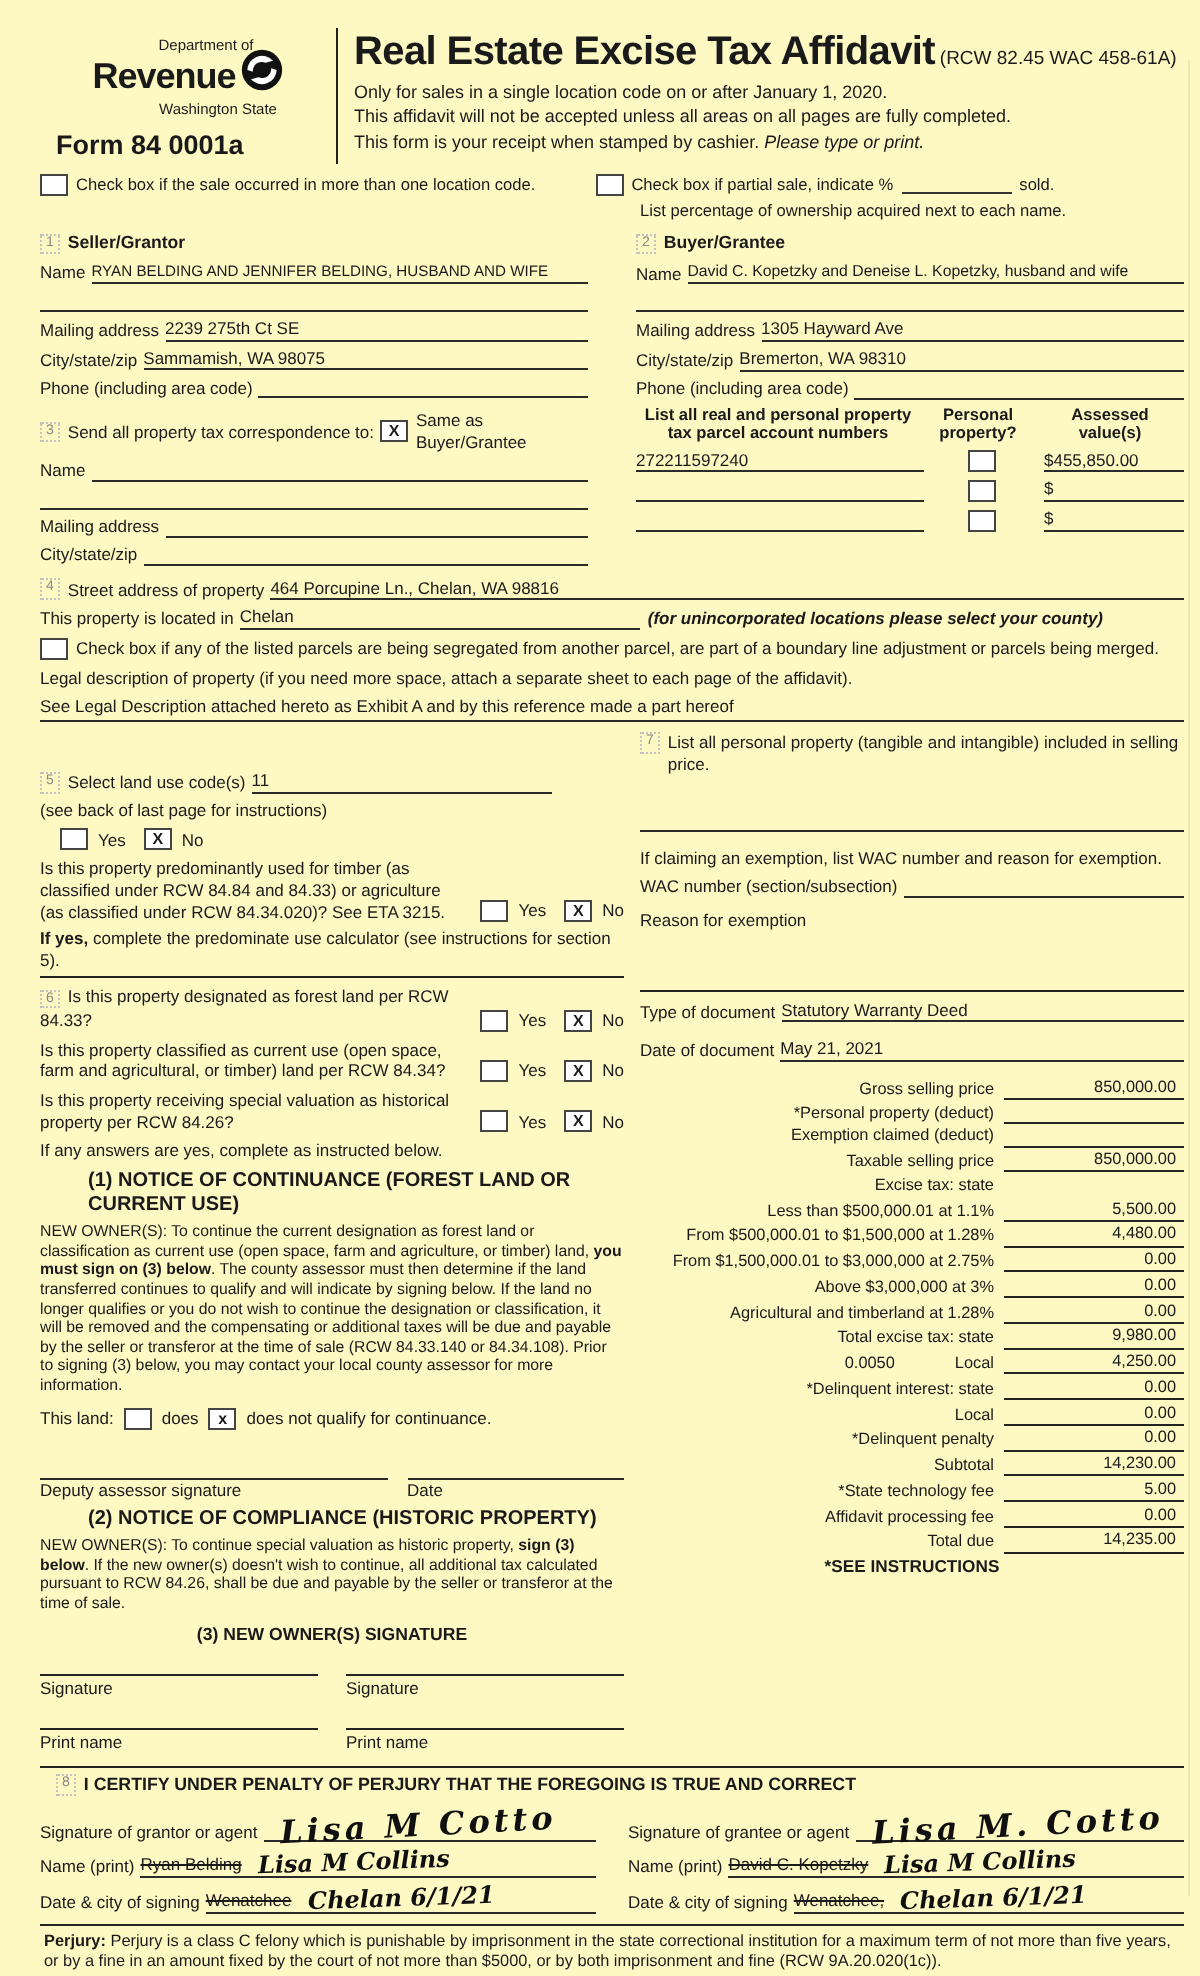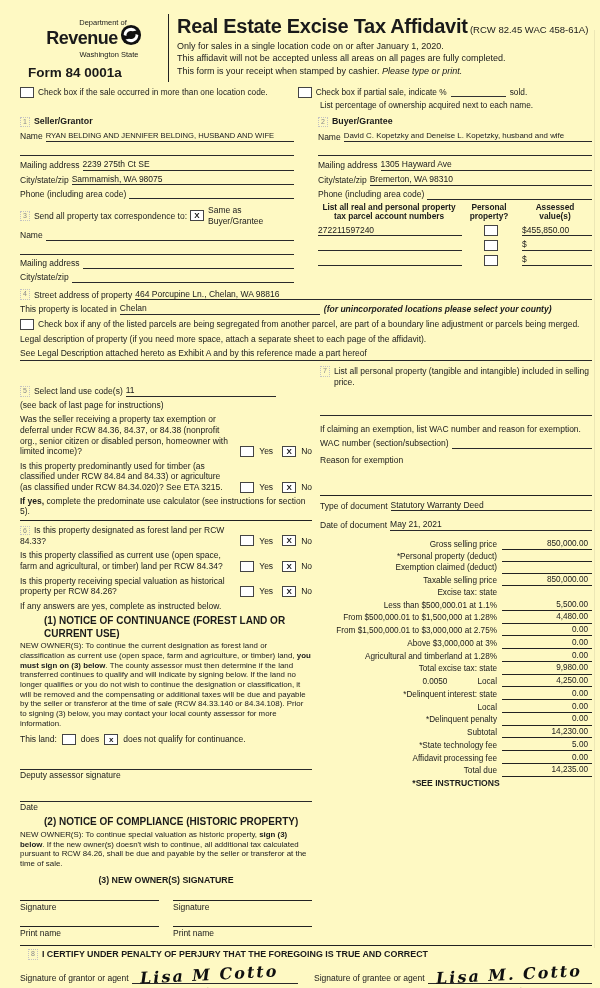--- a/index.html
+++ b/index.html
@@ -56,21 +56,21 @@
   
   .mid{display:flex;gap:8px;margin-top:5px;}
   .mcol-l{width:292px;flex:none;}
   .mcol-r{flex:1;min-width:0;}
   .q{display:flex;align-items:flex-end;margin-top:4px;}
   .qtext{flex:1;padding-right:2px;}
   .divider-b{border-bottom:1px solid #222;padding-bottom:3px;margin-bottom:4px;}
   .small-p{font-size:7.9px;line-height:1.22;margin-top:1px;}
   .notice-title{font-size:10px;font-weight:bold;margin-top:4px;margin-left:24px;}
   .landq{display:flex;align-items:flex-start;gap:5px;margin-top:6px;}
-  .assessor-row{display:flex;gap:10px;margin-top:14px;flex-direction:column;}
+  .assessor-row{display:flex;gap:10px;margin-top:14px;}
   .sig3-title{text-align:center;font-weight:bold;margin-top:6px;font-size:8.8px;}
   .sigcols{display:flex;gap:14px;margin-top:14px;}
   .sigcol{flex:1;}
   .siglbl{border-top:1px solid #222;padding-top:1px;}
   
   .trow{display:flex;align-items:flex-end;margin-top:1.5px;font-size:8.2px;}
   .tlabel{flex:1;text-align:right;padding-right:5px;white-space:nowrap;}
   .tprefix:not(:empty){margin-right:30px;}
   .tval{width:86px;flex:none;border-bottom:1px solid #222;text-align:right;padding:0 4px 0 0;min-height:9px;}
   .noline{border-bottom:none !important;}
@@ -244,21 +244,20 @@
 
     <div class="mcol-l">
       <div class="frow" style="margin-top:19px">
         <span class="secnum">5</span>
         <span class="lbl">Select land use code(s)</span>
         <span class="ul" style="width:150px"><span>11</span></span>
       </div>
       <div style="margin-top:3px">(see back of last page for instructions)</div>
 
       <div class="q">
-        <span class="qtext">Was the seller receiving a property tax exemption or deferral under RCW 84.36, 84.37, or 84.38 (nonprofit org., senior citizen or disabled person, homeowner with limited income)?</span>
         <span class="yn">
             <span class="cb"></span>
             <span>Yes</span>
           <span class="cb">X</span>
             <span>No</span>
           </span>
       </div>
       <div class="q">
         <span class="qtext">Is this property predominantly used for timber (as classified under RCW 84.84 and 84.33) or agriculture (as classified under RCW 84.34.020)? See ETA 3215.</span>
         <span class="yn">

